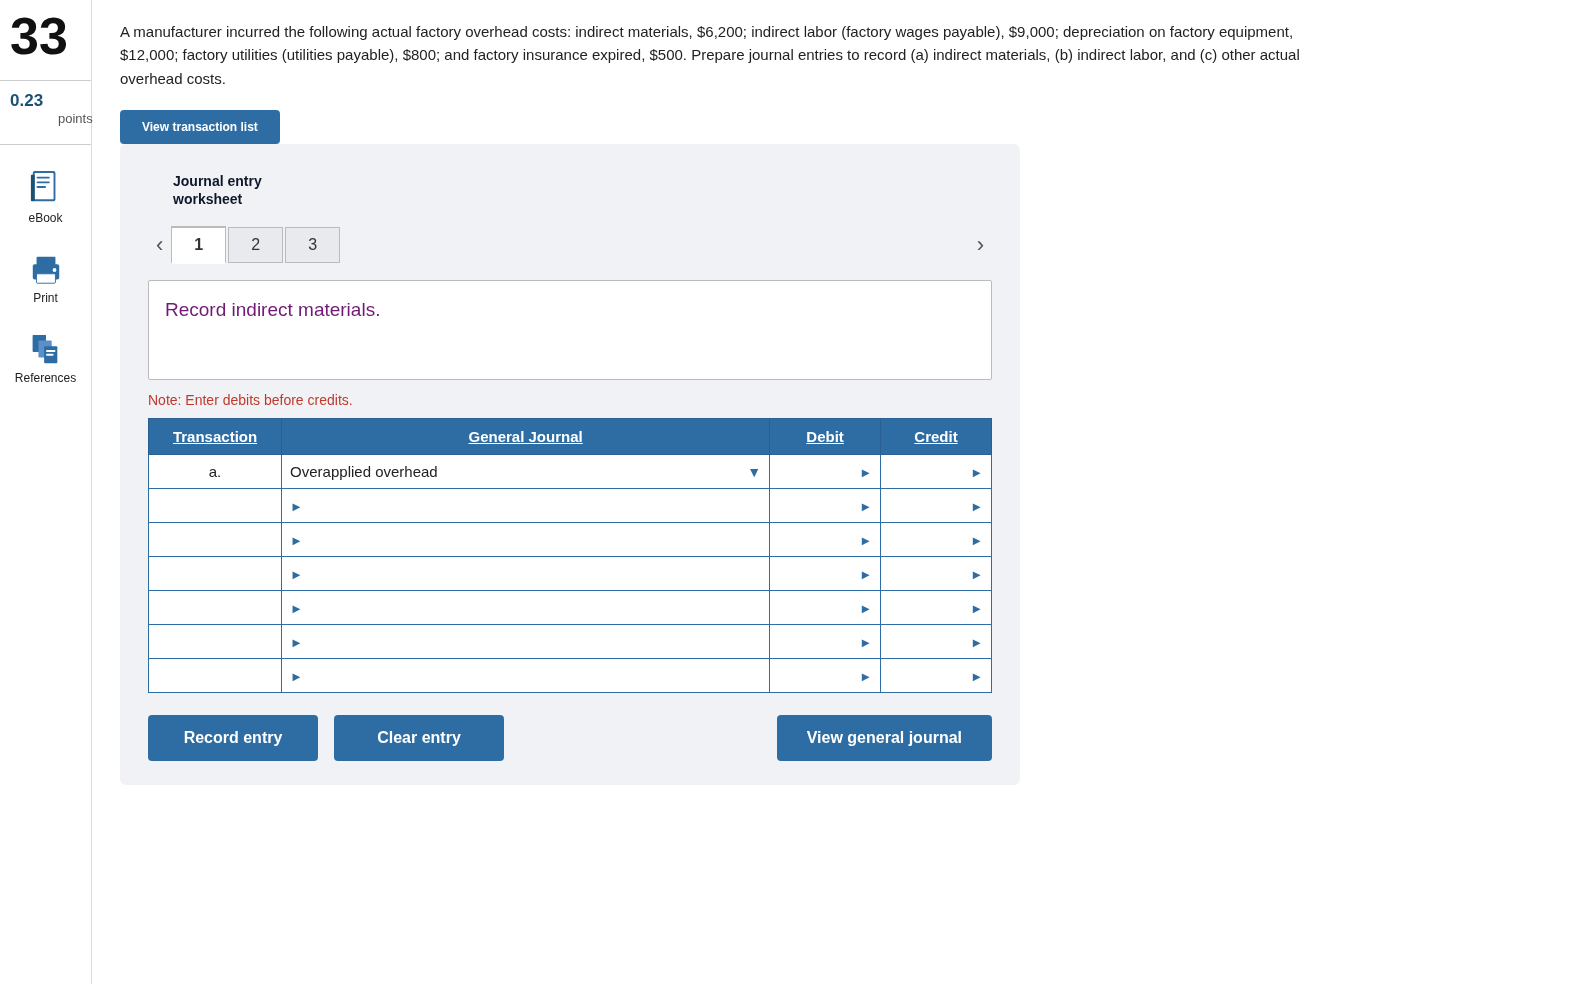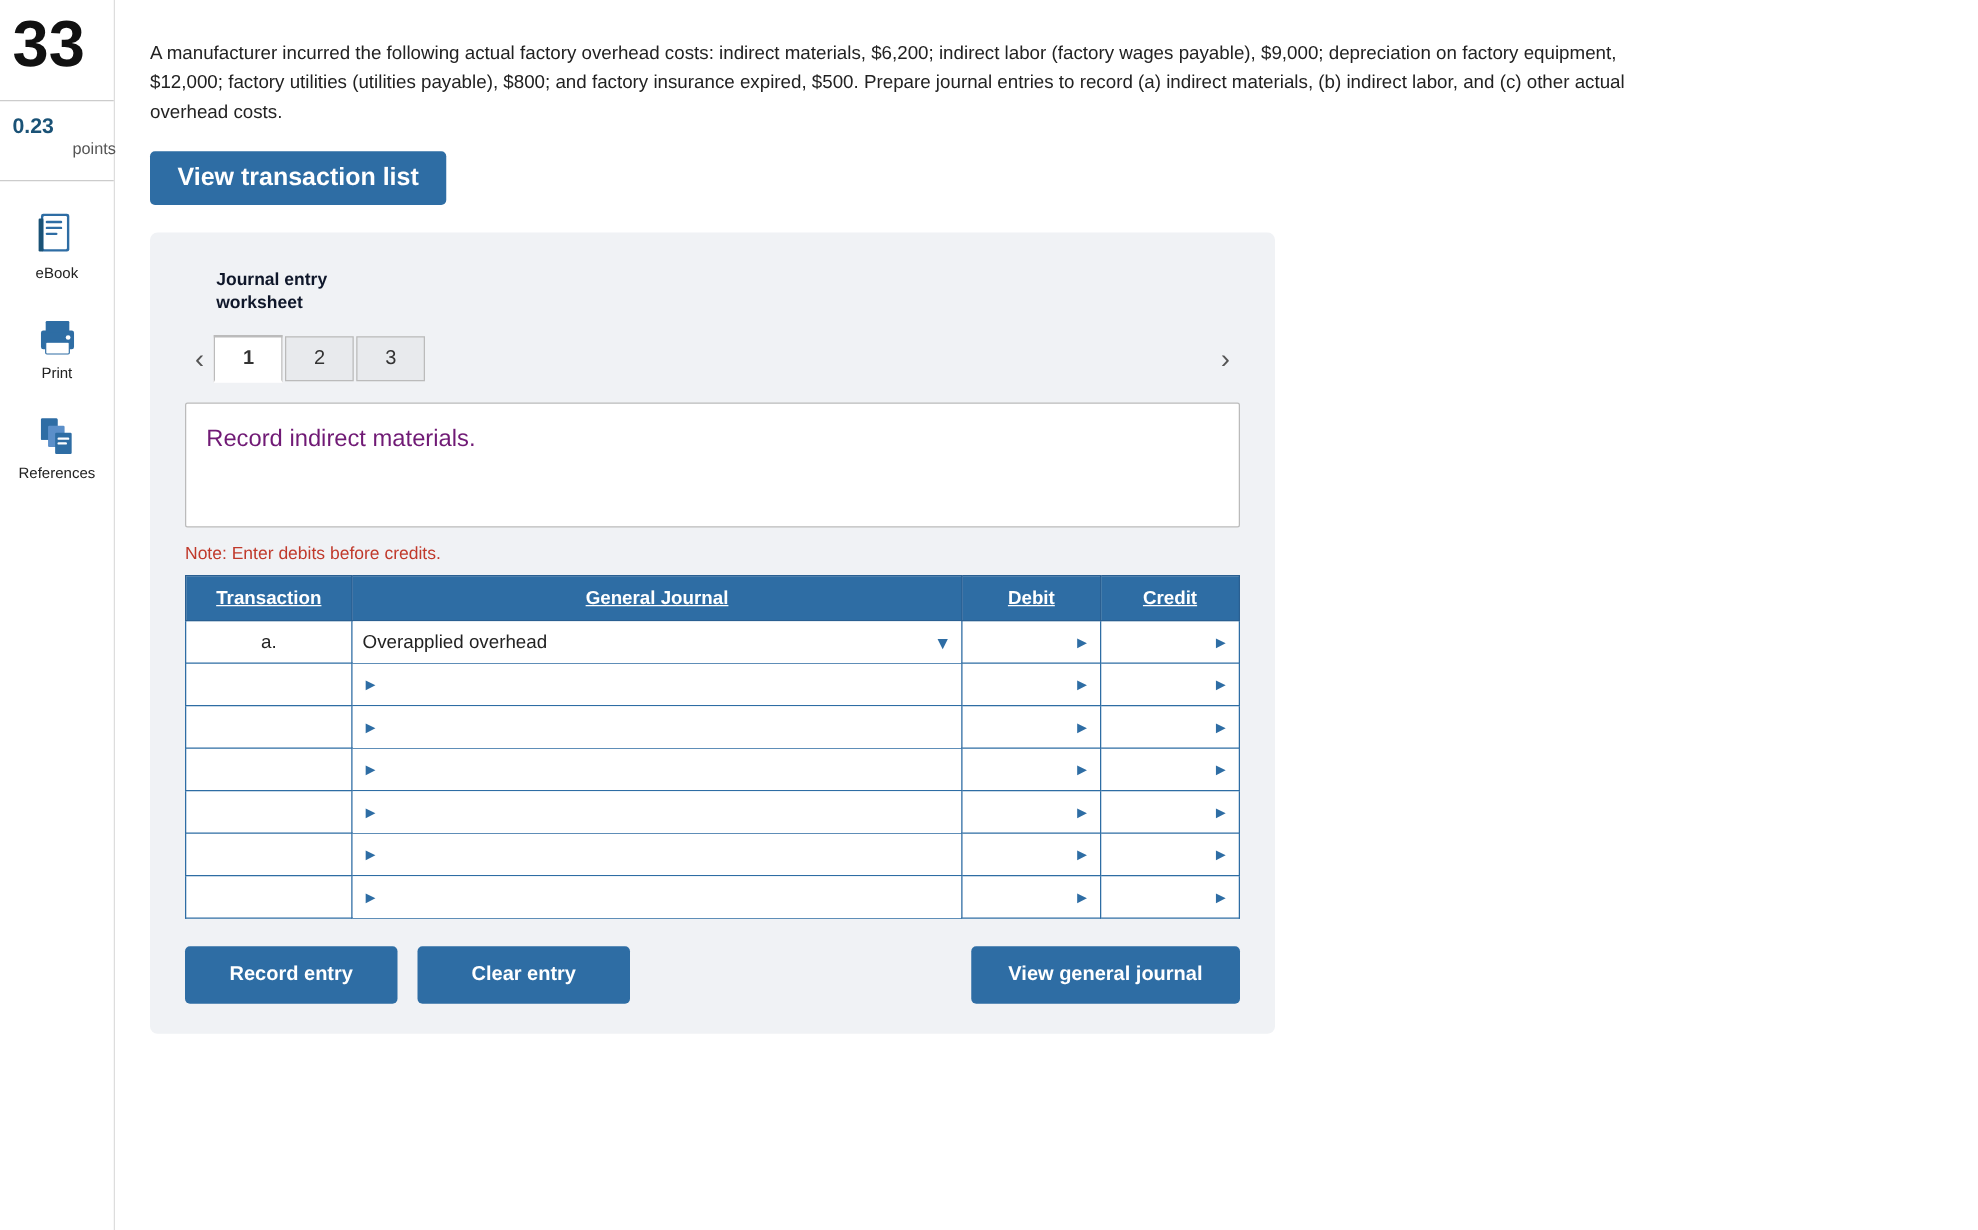--- a/index.html
+++ b/index.html
@@ -66,40 +66,39 @@
       height: 36px;
       margin-bottom: 4px;
     }
     .nav-label {
       font-size: 12px;
       color: #222;
     }
     
     .main {
       flex: 1;
-      padding: 31px 28px 28px 28px;
+      padding: 20px 28px 28px 28px;
       overflow-y: auto;
     }
     .question-text {
       font-size: 15px;
       line-height: 1.55;
       color: #222;
       max-width: 1200px;
       margin-bottom: 20px;
     }
     .btn-view-transaction {
       background: #2e6da4;
       color: #fff;
       border: none;
       border-radius: 4px;
       padding: 10px 22px;
-      font-size: 20px;
-      font-weight: bold;
-      cursor: pointer;
-      margin-bottom: 22px;
+      font-size: 12px;
+      font-weight: bold;
+      cursor: pointer;
     }
     
     .worksheet-card {
       background: #f0f2f5;
       border-radius: 6px;
       padding: 28px 28px 24px 28px;
       max-width: 900px;
     }
     .worksheet-title {
       font-size: 14px;

